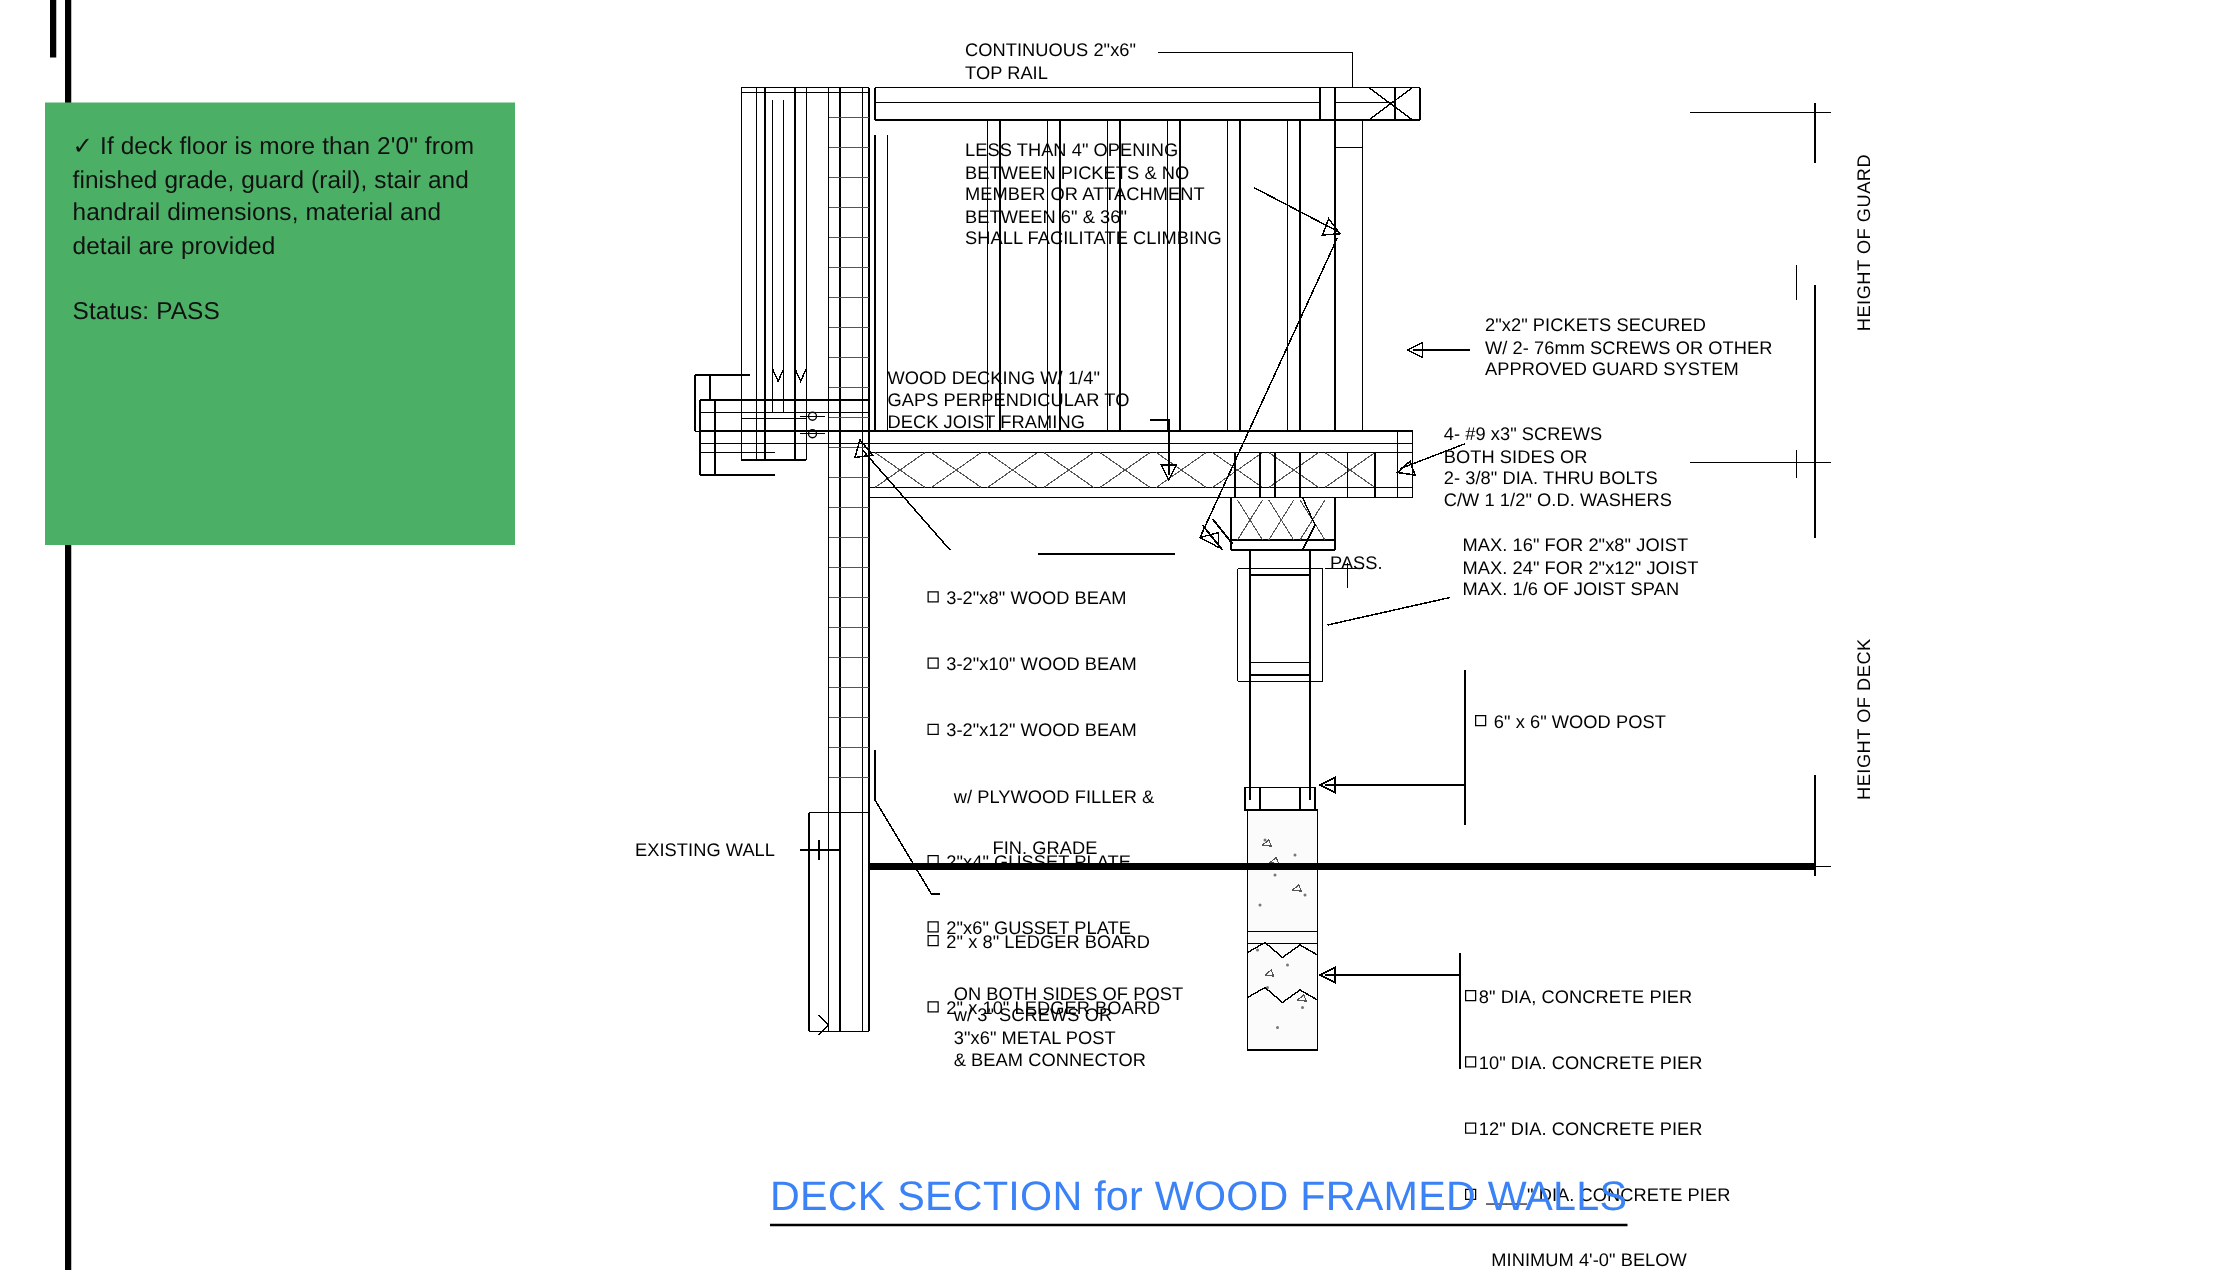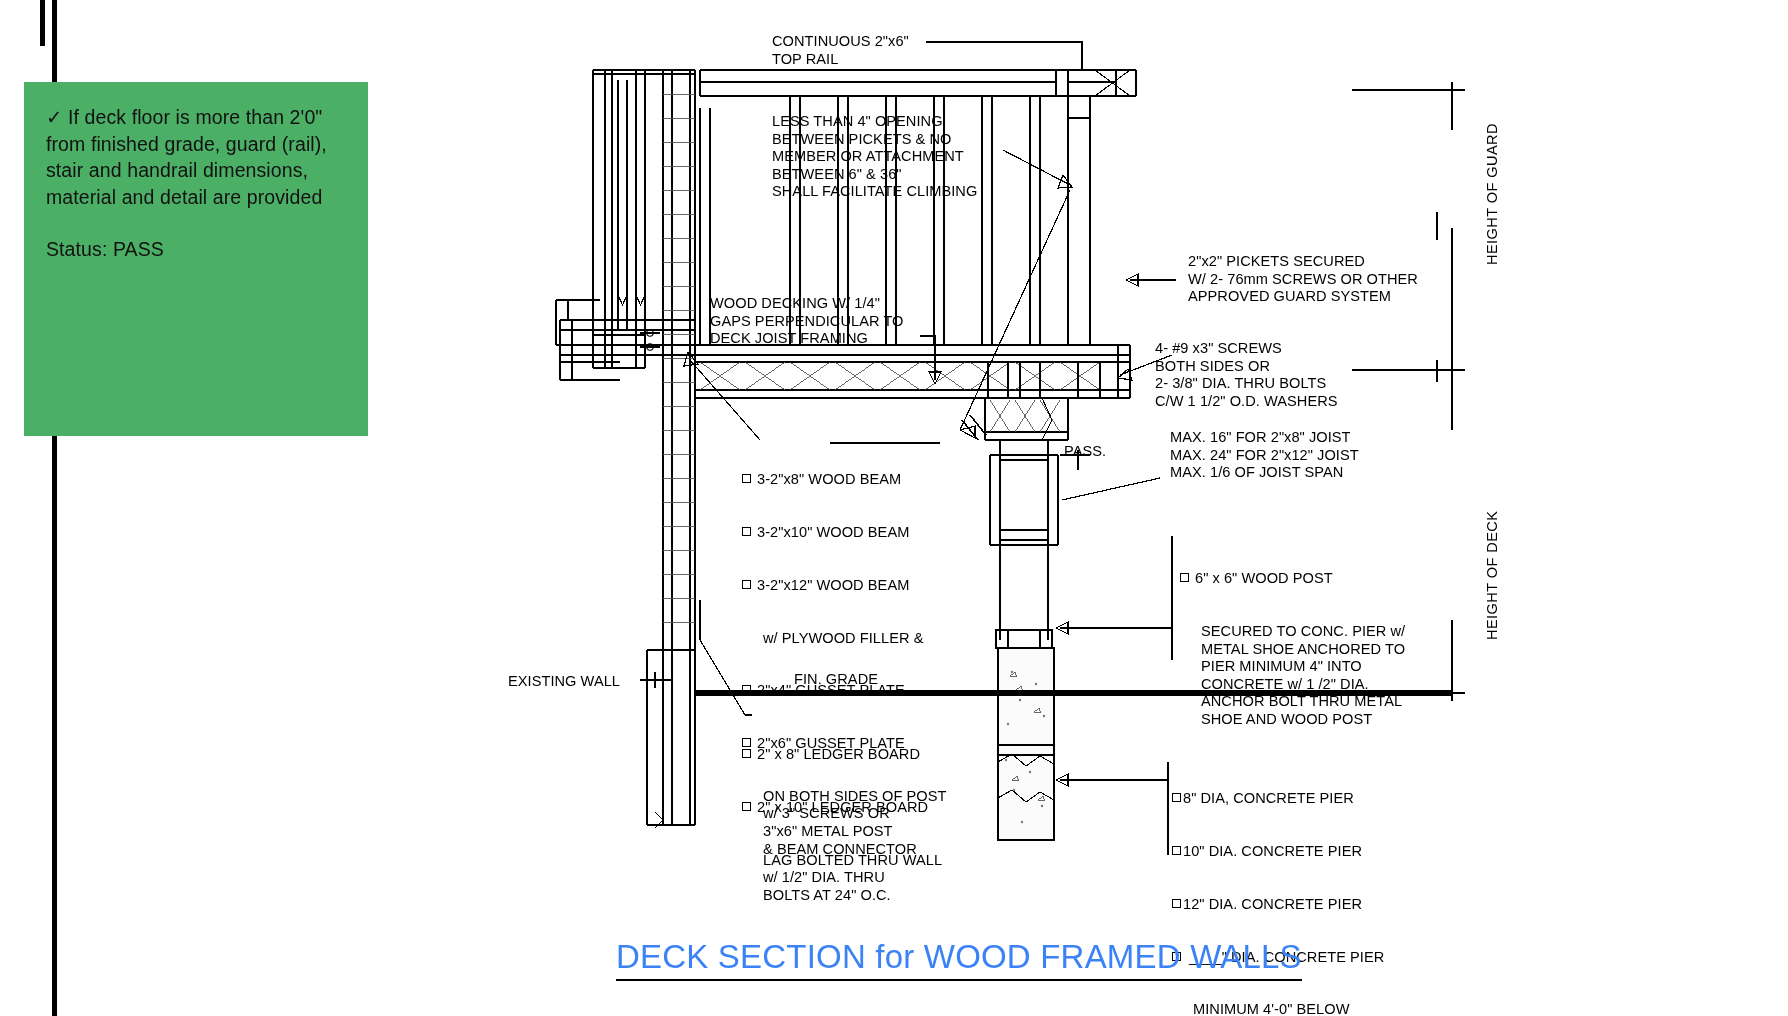--- a/index.html
+++ b/index.html
@@ -21,23 +21,23 @@
 
   
   .left-rule {
     position: absolute;
     background: #000000;
   }
 
   
   #green-panel {
     position: absolute;
-    left: 24px;
+    left: 36px;
     top: 82px;
-    width: 344px;
+    width: 376px;
     height: 354px;
     background: #4CAF66;
     overflow: hidden;
     box-sizing: border-box;
     padding: 22px 20px 16px 22px;
   }
   #green-panel p {
     margin: 0;
     color: #111111;
     font-size: 19.5px;
@@ -459,34 +459,25 @@
     <div><span class="chk"></span><span>2"x4" GUSSET PLATE</span></div>
     <div><span class="chk"></span><span>2"x6" GUSSET PLATE</span></div>
     <div class="indent">ON BOTH SIDES OF POST
 w/ 3" SCREWS OR
 3"x6" METAL POST
 &amp; BEAM CONNECTOR</div>
   </div>
 
   <div class="note" style="left:1180px; top:535px;">
     <div><span class="chk"></span><span>6" x 6" WOOD POST</span></div>
-    <div class="indent">SECURED TO CONC. PIER w/
-METAL SHOE ANCHORED TO
-PIER MINIMUM 4" INTO
-CONCRETE w/ 1 /2" DIA.
-ANCHOR BOLT THRU METAL
-SHOE AND WOOD POST</div>
   </div>
 
   <div class="note" style="left:742px; top:711px;">
     <div><span class="chk"></span><span>2" x 8" LEDGER BOARD</span></div>
     <div><span class="chk"></span><span>2" x 10" LEDGER BOARD</span></div>
-    <div class="indent">LAG BOLTED THRU WALL
-w/ 1/2" DIA. THRU
-BOLTS AT 24" O.C.</div>
   </div>
 
   <div class="note" style="left:1172px; top:755px;">
     <div><span class="chk" style="margin-right:2px;"></span><span>8" DIA, CONCRETE PIER</span></div>
     <div><span class="chk" style="margin-right:2px;"></span><span>10" DIA. CONCRETE PIER</span></div>
     <div><span class="chk" style="margin-right:2px;"></span><span>12" DIA. CONCRETE PIER</span></div>
     <div><span class="chk" style="margin-right:8px;"></span><span>____" DIA. CONCRETE PIER</span></div>
     <div class="indent">MINIMUM 4'-0" BELOW
 GRADE</div>
   </div>

